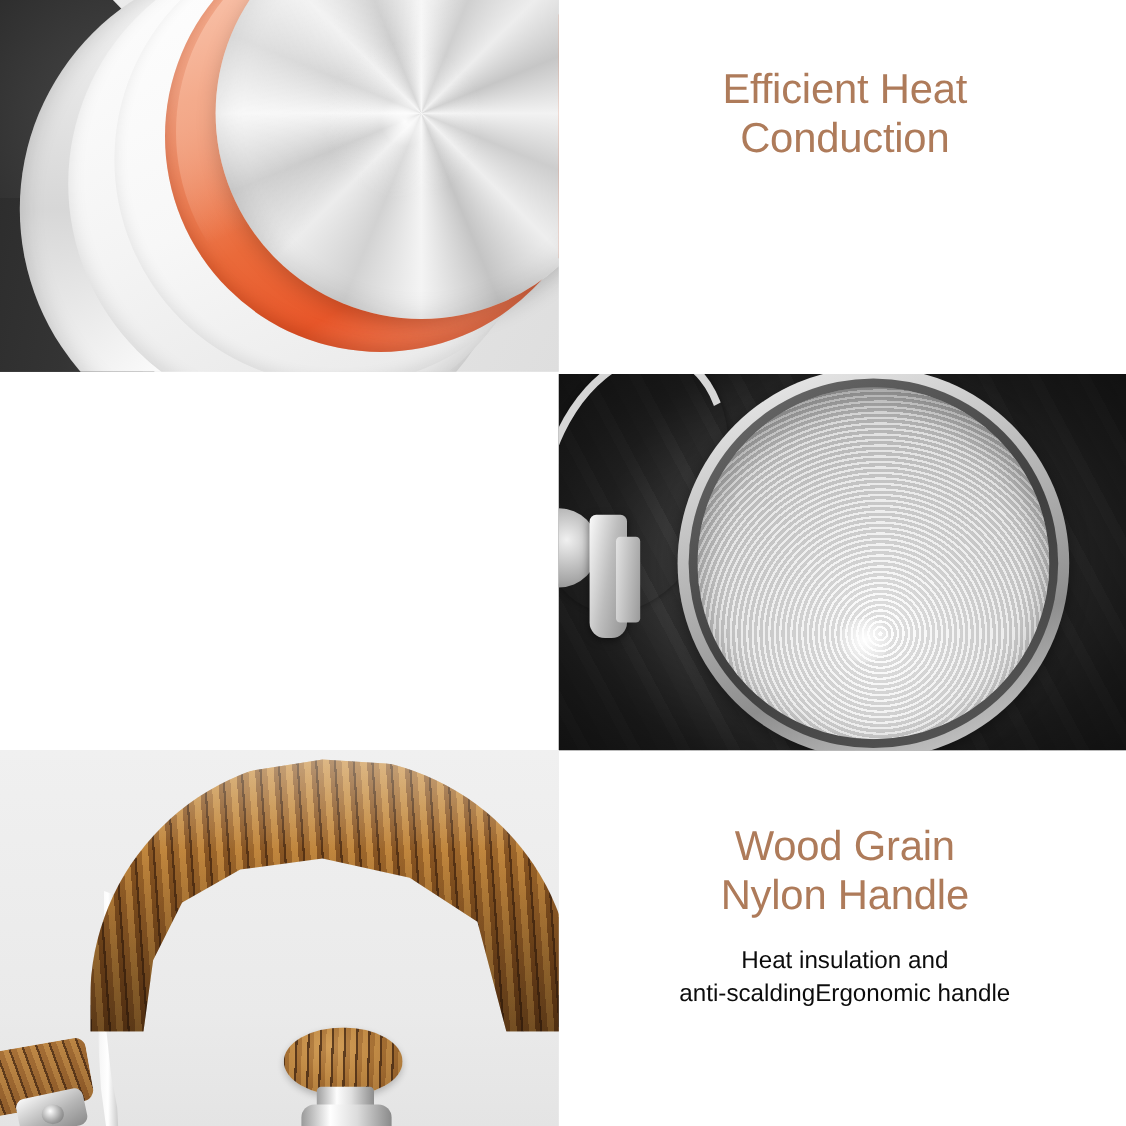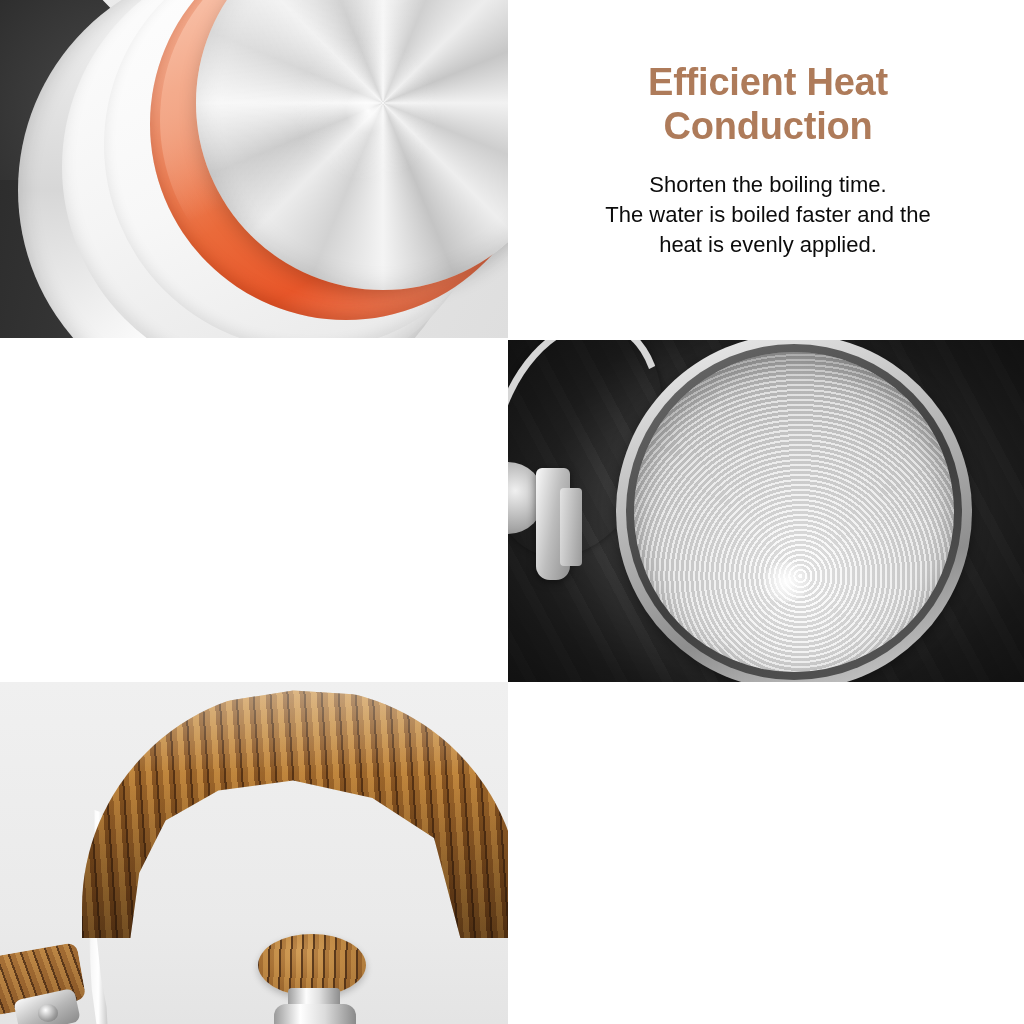--- a/index.html
+++ b/index.html
@@ -8,21 +8,21 @@
     font-family:"Liberation Sans","DejaVu Sans",sans-serif;
     position:relative;
   }
   .canvas{position:absolute;inset:0;background:#ffffff;}
 
   
   .panel{position:absolute;overflow:hidden;}
   .textblock{position:absolute;display:flex;flex-direction:column;
              align-items:center;justify-content:flex-start;text-align:center;}
   .heading{
-    color:#ae7b5a;font-weight:bold;font-size:38px;line-height:44px;
+    color:#ae7b5a;font-weight:normal;font-size:38px;line-height:44px;
     letter-spacing:-0.2px;margin:0;white-space:pre-line;
   }
   .body{
     color:#0c0c0c;font-weight:normal;font-size:22px;line-height:30px;
     margin:0;white-space:pre-line;
   }
 
   
   #photo-base{left:0;top:0;width:508px;height:338px;background:#e9e9e9;}
   #photo-base .bg{position:absolute;inset:0;
@@ -230,23 +230,20 @@
     <div class="disc layer-white2"></div>
     <div class="disc layer-copper"></div>
     <div class="disc layer-copper-hi"></div>
     <div class="disc layer-top"></div>
     <div class="disc layer-top-sheen"></div>
   </div>
 
   <div class="textblock" id="text-heat">
     <h2 class="heading">Efficient Heat
 Conduction</h2>
-    <p class="body">Shorten the boiling time.
-The water is boiled faster and the
-heat is evenly applied.</p>
   </div>
 
 
   <div class="panel" id="photo-interior">
     <div class="grate"></div>
     <div class="grate-dim"></div>
     <div class="handle-arc"></div>
     <div class="lidcap"></div>
     <div class="bracket"></div>
     <div class="bracket-tab"></div>
@@ -262,14 +259,20 @@
     <div class="arch"></div>
     <div class="arch-shade"></div>
     <div class="stub"></div>
     <div class="rivet-plate"></div>
     <div class="rivet"></div>
     <div class="knob"></div>
     <div class="knob-neck"></div>
     <div class="knob-base"></div>
   </div>
 
+  <div class="textblock" id="text-wood">
+    <h2 class="heading">Wood Grain
+Nylon Handle</h2>
+    <p class="body">Heat insulation and
+anti-scaldingErgonomic handle</p>
+  </div>
 
 </div>
 
 </body></html>

